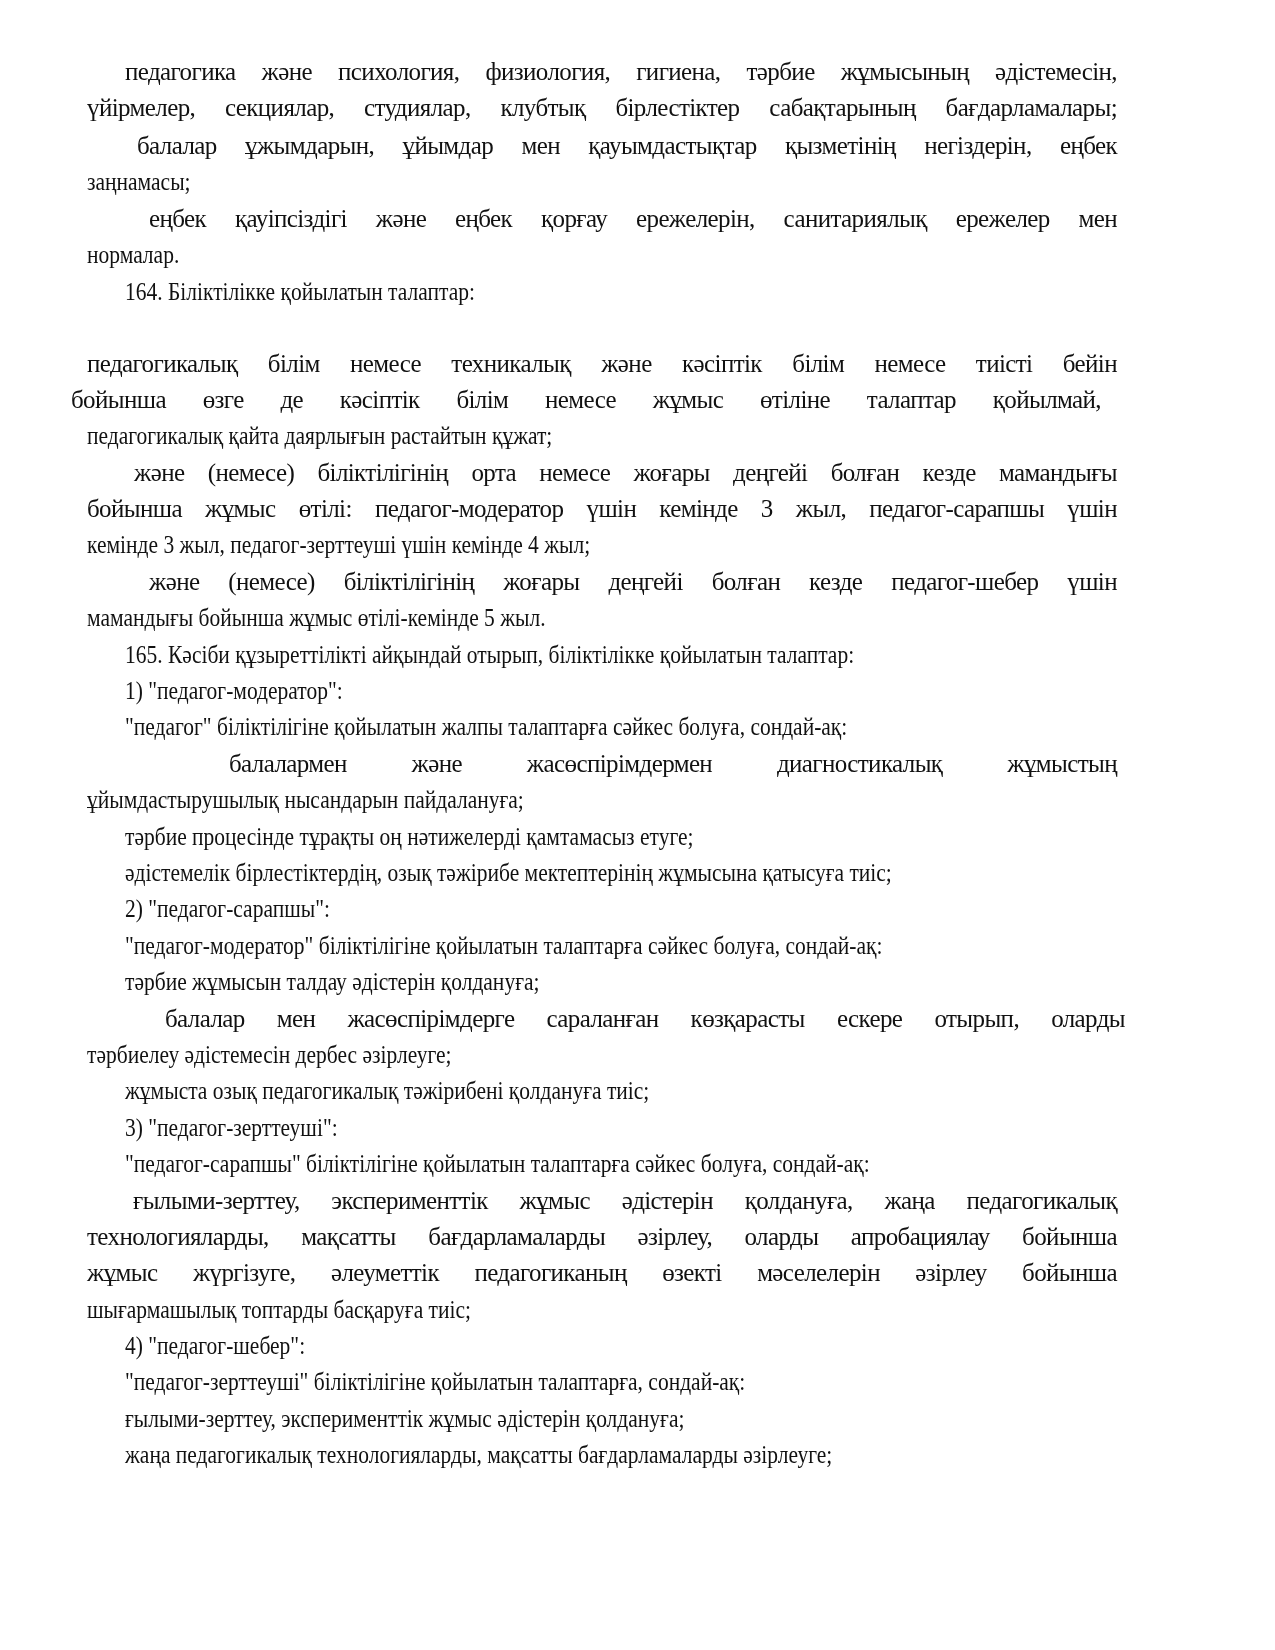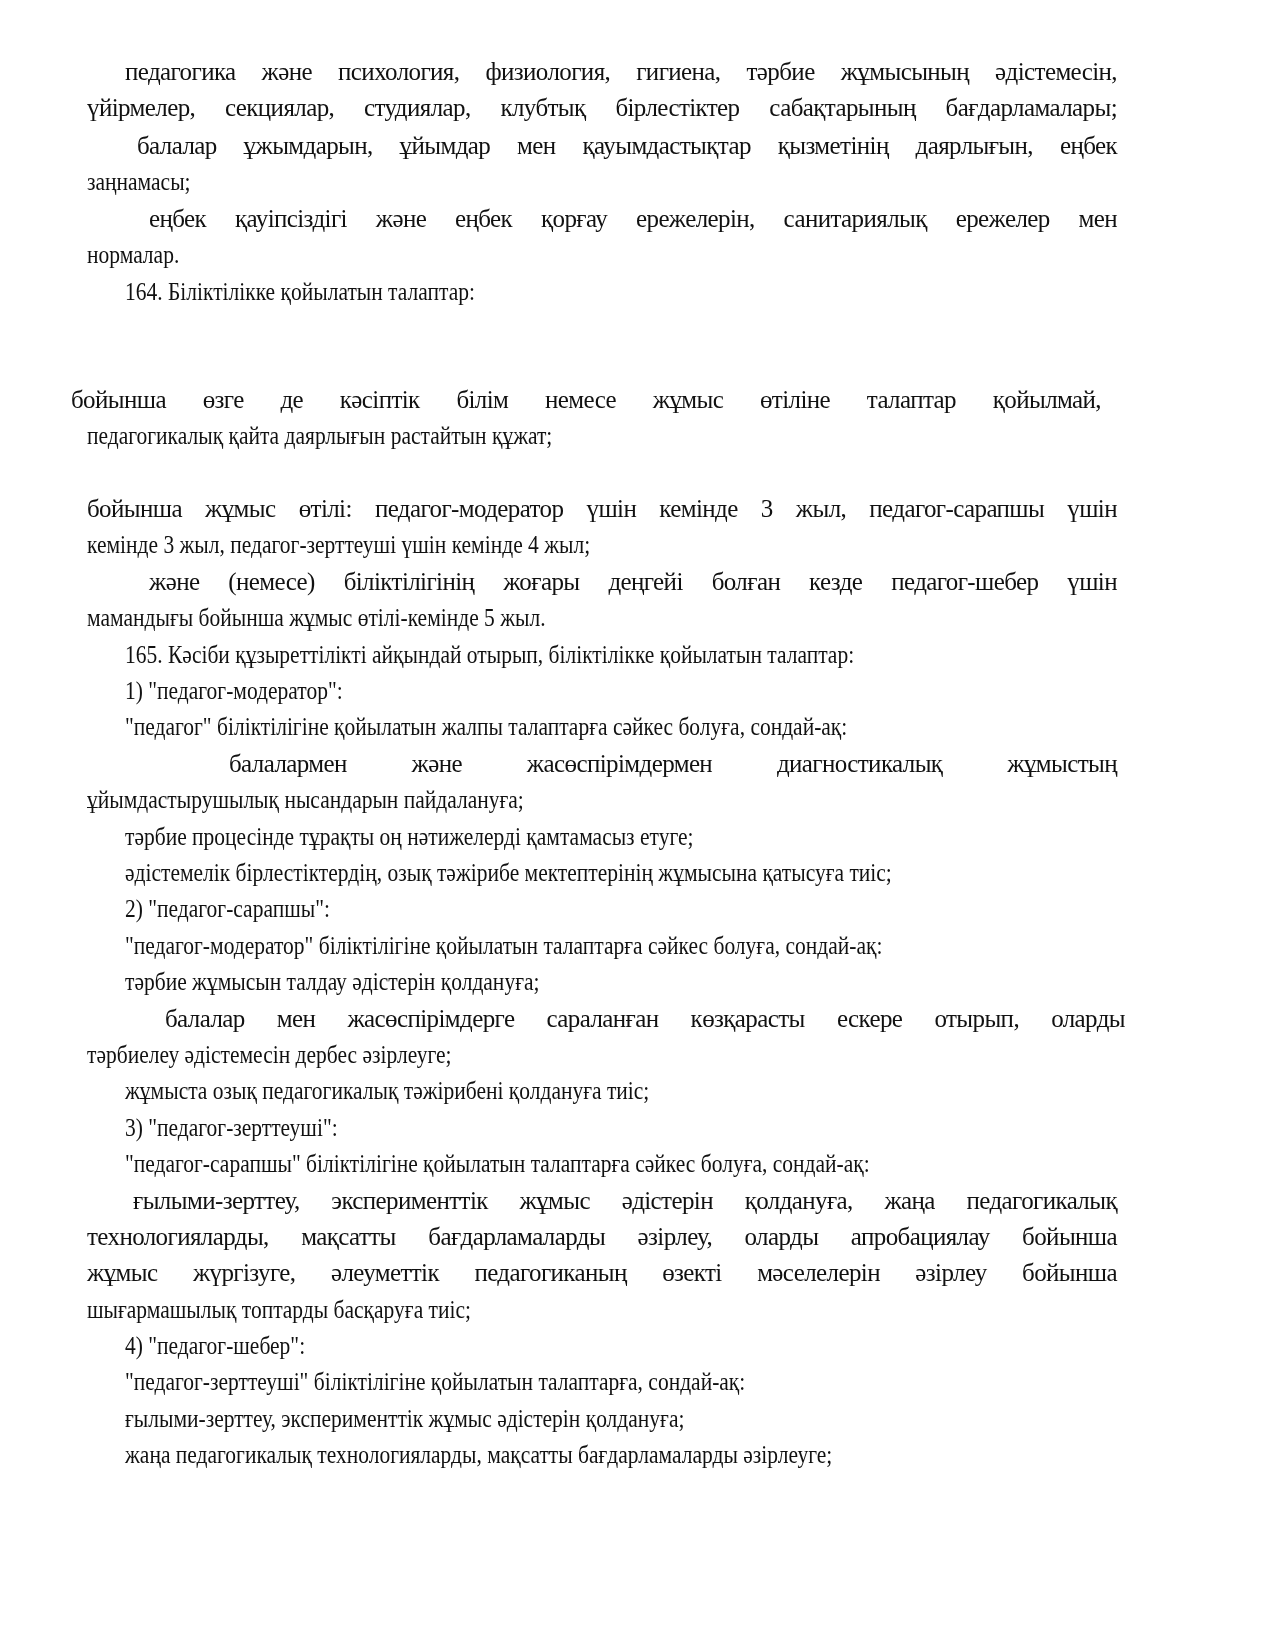--- a/index.html
+++ b/index.html
@@ -26,27 +26,29 @@
       white-space: normal;
     }
     .line.left { text-align: left; }
   </style>
 </head>
 <body>
 
 <div class="page" id="page">
     <div class="line just" style="top: 54px; left: 125px; width: 992px; letter-spacing: -0.6px; word-spacing: -1px;">педагогика және психология, физиология, гигиена, тәрбие жұмысының әдістемесін,</div>
     <div class="line just" style="top: 90px; left: 87px; width: 1030px; letter-spacing: -0.6px; word-spacing: -1px;">үйірмелер, секциялар, студиялар, клубтық бірлестіктер сабақтарының бағдарламалары;</div>
-    <div class="line just" style="top: 128px; left: 137px; width: 980px; letter-spacing: -0.6px; word-spacing: -1px;">балалар ұжымдарын, ұйымдар мен қауымдастықтар қызметінің даярлығын, еңбек</div>
+    <div class="line just" style="top: 128px; left: 137px; width: 980px; letter-spacing: -0.6px; word-spacing: -1px;">балалар ұжымдарын, ұйымдар мен қауымдастықтар қызметінің негіздерін, еңбек</div>
     <div class="line left" style="top: 164px; left: 87px; width: 1030px; transform: scaleX(0.86);">заңнамасы;</div>
     <div class="line just" style="top: 201px; left: 149px; width: 968px; letter-spacing: -0.6px; word-spacing: -1px;">еңбек қауіпсіздігі және еңбек қорғау ережелерін, санитариялық ережелер мен</div>
     <div class="line left" style="top: 237px; left: 87px; width: 1030px; transform: scaleX(0.86);">нормалар.</div>
     <div class="line left" style="top: 274px; left: 125px; width: 992px; transform: scaleX(0.86);">164. Біліктілікке қойылатын талаптар:</div>
+    <div class="line just" style="top: 346px; left: 87px; width: 1030px; letter-spacing: -0.6px; word-spacing: -1px;">педагогикалық білім немесе техникалық және кәсіптік білім немесе тиісті бейін</div>
     <div class="line just" style="top: 382px; left: 71px; width: 1030px; letter-spacing: -0.6px; word-spacing: -1px;">бойынша өзге де кәсіптік білім немесе жұмыс өтіліне талаптар қойылмай,</div>
     <div class="line left" style="top: 418px; left: 87px; width: 1030px; transform: scaleX(0.86);">педагогикалық қайта даярлығын растайтын құжат;</div>
+    <div class="line just" style="top: 455px; left: 134px; width: 983px; letter-spacing: -0.6px; word-spacing: -1px;">және (немесе) біліктілігінің орта немесе жоғары деңгейі болған кезде мамандығы</div>
     <div class="line just" style="top: 491px; left: 87px; width: 1030px; letter-spacing: -0.6px; word-spacing: -1px;">бойынша жұмыс өтілі: педагог-модератор үшін кемінде 3 жыл, педагог-сарапшы үшін</div>
     <div class="line left" style="top: 527px; left: 87px; width: 1030px; transform: scaleX(0.86);">кемінде 3 жыл, педагог-зерттеуші үшін кемінде 4 жыл;</div>
     <div class="line just" style="top: 564px; left: 149px; width: 968px; letter-spacing: -0.6px; word-spacing: -1px;">және (немесе) біліктілігінің жоғары деңгейі болған кезде педагог-шебер үшін</div>
     <div class="line left" style="top: 600px; left: 87px; width: 1030px; transform: scaleX(0.86);">мамандығы бойынша жұмыс өтілі-кемінде 5 жыл.</div>
     <div class="line left" style="top: 637px; left: 125px; width: 992px; transform: scaleX(0.86);">165. Кәсіби құзыреттілікті айқындай отырып, біліктілікке қойылатын талаптар:</div>
     <div class="line left" style="top: 673px; left: 125px; width: 992px; transform: scaleX(0.86);">1) "педагог-модератор":</div>
     <div class="line left" style="top: 709px; left: 125px; width: 992px; transform: scaleX(0.86);">"педагог" біліктілігіне қойылатын жалпы талаптарға сәйкес болуға, сондай-ақ:</div>
     <div class="line just" style="top: 746px; left: 229px; width: 888px; letter-spacing: -0.6px; word-spacing: -1px;">балалармен және жасөспірімдермен диагностикалық жұмыстың</div>
     <div class="line left" style="top: 782px; left: 87px; width: 1030px; transform: scaleX(0.86);">ұйымдастырушылық нысандарын пайдалануға;</div>
     <div class="line left" style="top: 819px; left: 125px; width: 992px; transform: scaleX(0.86);">тәрбие процесінде тұрақты оң нәтижелерді қамтамасыз етуге;</div>

